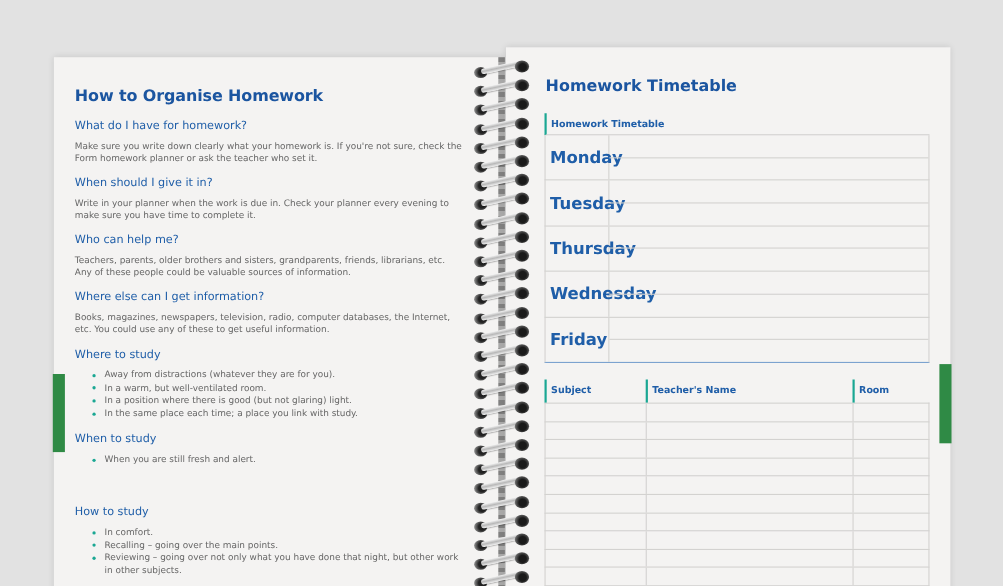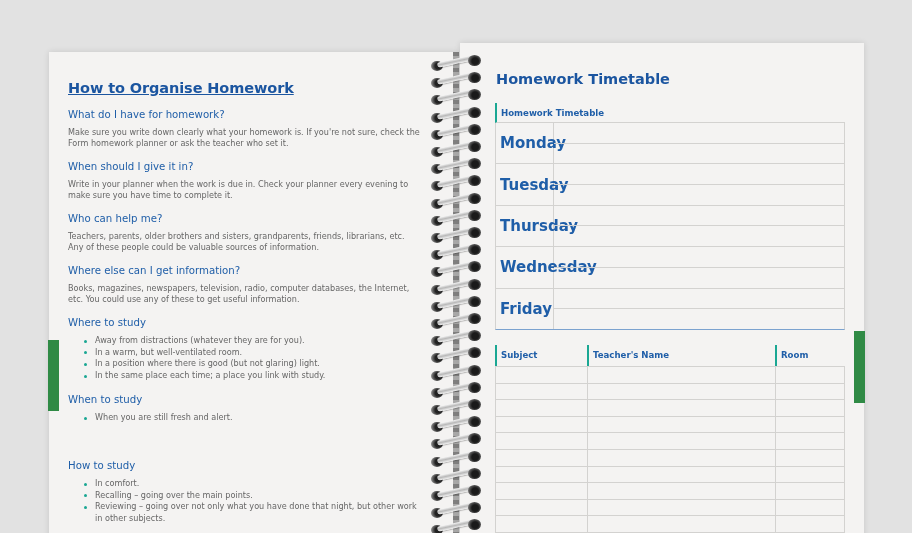--- a/index.html
+++ b/index.html
@@ -22,21 +22,20 @@
     background: #2f8a45;
   }
   .tab-left { left: 48px; top: 340px; width: 11px; height: 71px; }
   .tab-right { left: 854px; top: 331px; width: 11px; height: 72px; }
 
   
   .lp-title {
     position: absolute; left: 68px; top: 80px;
     font-size: 14.5px; font-weight: bold; color: #1b55a0;
     letter-spacing: -0.1px;
-    text-decoration: underline;
   }
   .sec-h {
     position: absolute; left: 68px;
     font-size: 10.2px; font-weight: normal; color: #1f5ea8;
   }
   .sec-p {
     position: absolute; left: 68px; width: 352px;
     font-size: 8.1px; line-height: 10.6px; color: #666;
   }
   .bullets {

